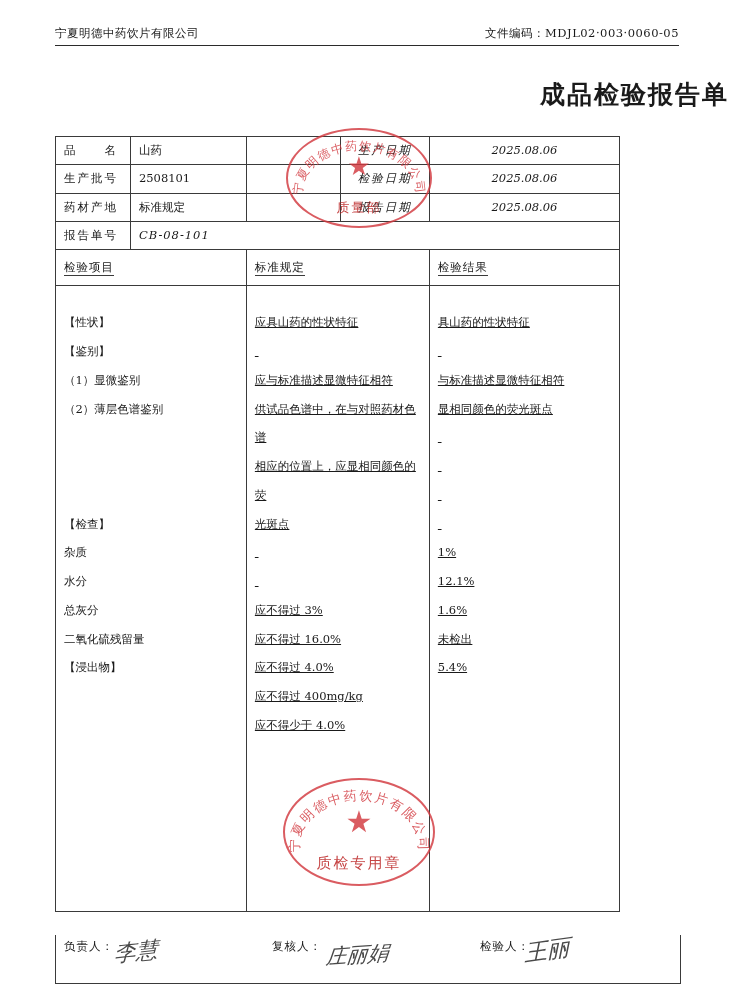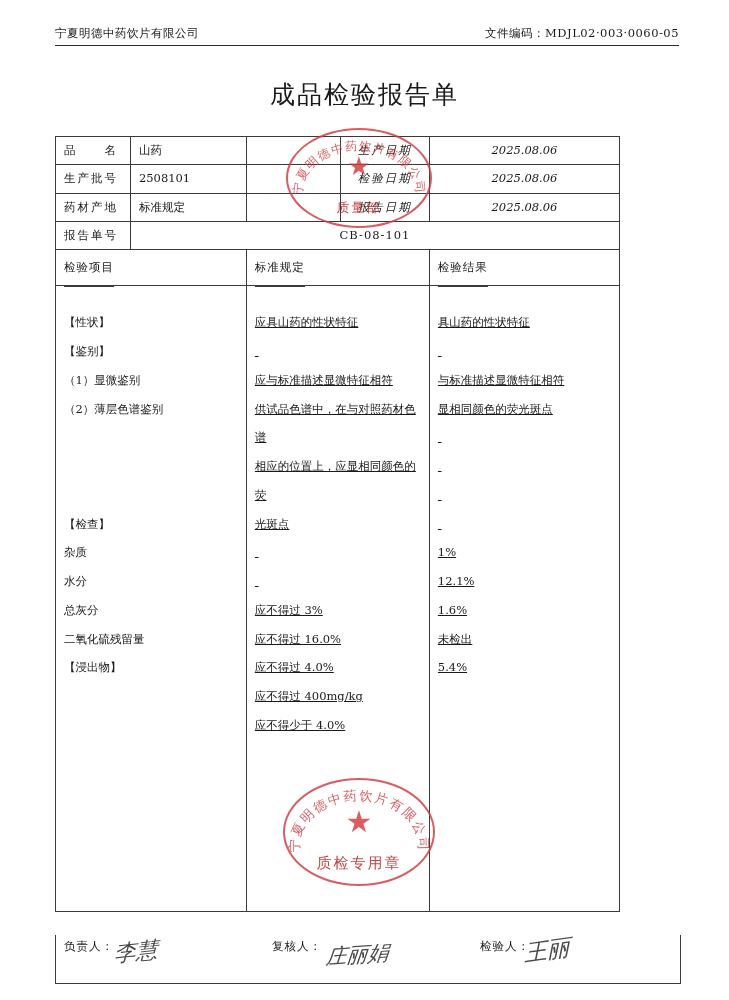--- a/index.html
+++ b/index.html
@@ -39,23 +39,23 @@
     top: 45px;
     width: 624px;
     height: 1px;
     background: #2b2b2b;
   }
   .doc-title {
     position: absolute;
     left: 0;
     top: 78px;
     width: 729px;
-    text-align: center;
+    text-align: right;
     font-size: 25px;
-    font-weight: normal;
+    font-weight: bold;
     letter-spacing: 2px;
   }
   table.main {
     position: absolute;
     left: 55px;
     top: 136px;
     width: 565px;
     border-collapse: collapse;
     font-size: 11.5px;
   }
@@ -74,30 +74,30 @@
   .row-h {
     height: 23px;
   }
   .c-name { width: 78px; }
   .c-val  { width: 126px; }
   .c-mid  { width: 108px; }
   .c-lbl2 { width: 98px; }
   .c-res  { width: 214px; }
   .center { text-align: center; font-style: italic; }
   .rpt-no {
-    text-align: center;
     letter-spacing: 1px;
+    font-style: italic;
   }
   .colhead .cell {
     padding-top: 9px;
     padding-bottom: 9px;
   }
   .colhead span {
     border-bottom: 1px solid #3a3a3a;
-    padding-bottom: 12px;
+    padding-bottom: 1px;
     letter-spacing: 1px;
   }
   .body-row td {
     height: 625px;
   }
   .items {
     padding: 22px 8px 8px 8px;
     font-size: 11.5px;
     line-height: 2.5;
   }

